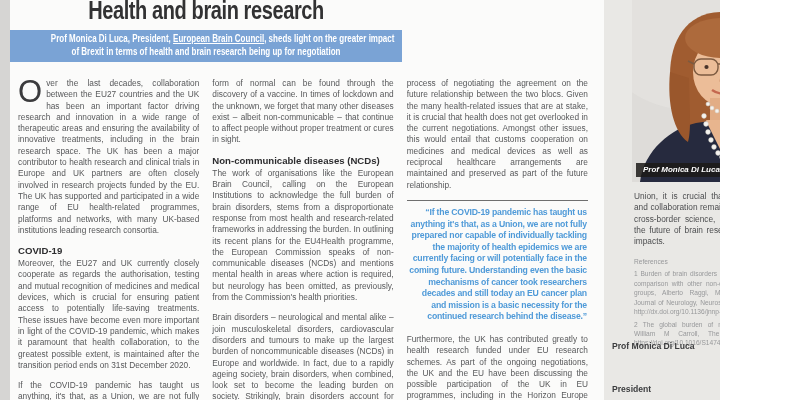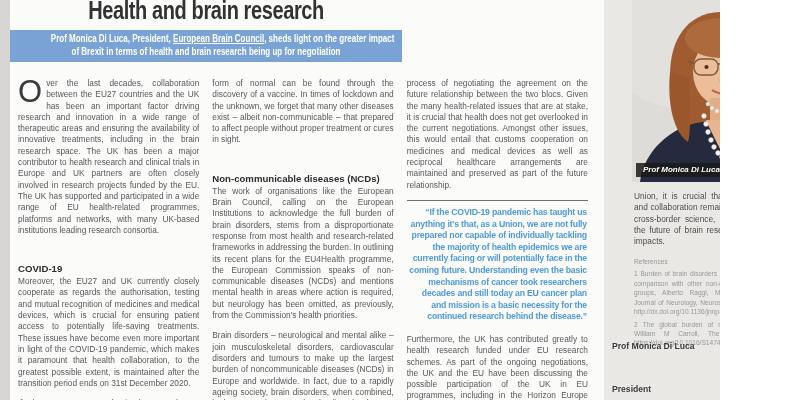--- a/index.html
+++ b/index.html
@@ -28,21 +28,21 @@
 
   .columns {
     position: absolute; left: 18px; top: 78px; width: 570px; height: 322px;
     display: flex; gap: 13px; overflow: hidden;
   }
   .column { flex: 1; min-width: 0; overflow: hidden; }
   .body-para {
     margin: 0 0 9px 0; font-size: 8.3px; line-height: 11.3px; color: #57585a;
     text-align: justify;
   }
-  .col-heading { margin: 27px 0 2px 0; font-size: 9.6px; line-height: 11px; color: #2d2d2f; font-weight: bold; }
+  .col-heading { margin: 9px 0 2px 0; font-size: 9.6px; line-height: 11px; color: #2d2d2f; font-weight: bold; }
   .dropcap {
     float: left; font-size: 31px; line-height: 26px; padding: 1px 4px 0 0; color: #3b3b3d;
   }
   .pull-quote {
     border-top: 1px solid #6f6f6f; margin: 2px 0 9px 0; padding: 6px 1px 2px 1px;
     text-align: right; color: #4f9ad8; font-weight: bold; font-size: 8.7px;
     line-height: 11.6px; letter-spacing: -0.2px;
   }
 
   .sidebar {
@@ -82,21 +82,21 @@
   </div>
 
   <div class="columns">
     <div class="column">
         <p class="body-para"><span class="dropcap">O</span>ver the last decades, collaboration between the EU27 countries and the UK has been an important factor driving research and innovation in a wide range of therapeutic areas and ensuring the availability of innovative treatments, including in the brain research space. The UK has been a major contributor to health research and clinical trials in Europe and UK partners are often closely involved in research projects funded by the EU. The UK has supported and participated in a wide range of EU health-related programmes, platforms and networks, with many UK-based institutions leading research consortia.</p>
         <h3 class="col-heading">COVID-19</h3>
         <p class="body-para">Moreover, the EU27 and UK currently closely cooperate as regards the authorisation, testing and mutual recognition of medicines and medical devices, which is crucial for ensuring patient access to potentially life-saving treatments. These issues have become even more important in light of the COVID-19 pandemic, which makes it paramount that health collaboration, to the greatest possible extent, is maintained after the transition period ends on 31st December 2020.</p>
         <p class="body-para">If the COVID-19 pandemic has taught us anything, it's that, as a Union, we are not fully prepared nor capable of individually tackling the majority of health epidemics we are currently facing or will potentially face in the coming future. Understanding even the basic mechanisms of cancer took researchers decades and still today, an EU cancer plan and mission is a basic neces-</p>
       </div>
     <div class="column">
-        <p class="body-para">form of normal can be found through the discovery of a vaccine. In times of lockdown and the unknown, we forget that many other diseases exist – albeit non-communicable – that prepared to affect people without proper treatment or cures in sight.</p>
+        <p class="body-para">form of normal can be found through the discovery of a vaccine. In times of lockdown and the unknown, we forget that many other diseases exist – albeit non-communicable – that continue to affect people without proper treatment or cures in sight.</p>
         <h3 class="col-heading">Non-communicable diseases (NCDs)</h3>
         <p class="body-para">The work of organisations like the European Brain Council, calling on the European Institutions to acknowledge the full burden of brain disorders, stems from a disproportionate response from most health and research-related frameworks in addressing the burden. In outlining its recent plans for the EU4Health programme, the European Commission speaks of non-communicable diseases (NCDs) and mentions mental health in areas where action is required, but neurology has been omitted, as previously, from the Commission's health priorities.</p>
         <p class="body-para">Brain disorders – neurological and mental alike – join musculoskeletal disorders, cardiovascular disorders and tumours to make up the largest burden of noncommunicable diseases (NCDs) in Europe and worldwide. In fact, due to a rapidly ageing society, brain disorders, when combined, look set to become the leading burden on society. Strikingly, brain disorders account for roughly a third of total years lost to death and disability from all diseases globally¹ and neurological disorders alone are the leading cause of death worldwide second only to heart disease.² Despite progress by researchers, this burden continues to grow as the population ages and science cannot keep up with the pace. The brain community can, for</p>
       </div>
     <div class="column">
         <p class="body-para">process of negotiating the agreement on the future relationship between the two blocs. Given the many health-related issues that are at stake, it is crucial that health does not get overlooked in the current negotiations. Amongst other issues, this would entail that customs cooperation on medicines and medical devices as well as reciprocal healthcare arrangements are maintained and preserved as part of the future relationship.</p>
         <div class="pull-quote" style="color: rgb(79, 154, 216);">“If the COVID-19 pandemic has taught us anything it's that, as a Union, we are not fully prepared nor capable of individually tackling the majority of health epidemics we are currently facing or will potentially face in the coming future. Understanding even the basic mechanisms of cancer took researchers decades and still today an EU cancer plan and mission is a basic necessity for the continued research behind the disease.”</div>
         <p class="body-para">Furthermore, the UK has contributed greatly to health research funded under EU research schemes. As part of the ongoing negotiations, the UK and the EU have been discussing the possible participation of the UK in EU programmes, including in the Horizon Europe programme that is set to start in 2021. In order for this important collaboration in health and research to prosper, it is key that decision-makers commit to full association of the UK to the Horizon Europe programme as well as UK inclusion in Europe-wide research projects and partnerships.</p>
       </div>
   </div>

